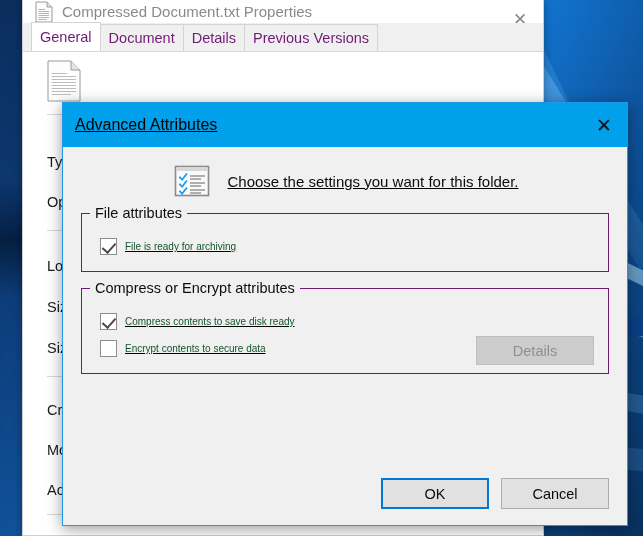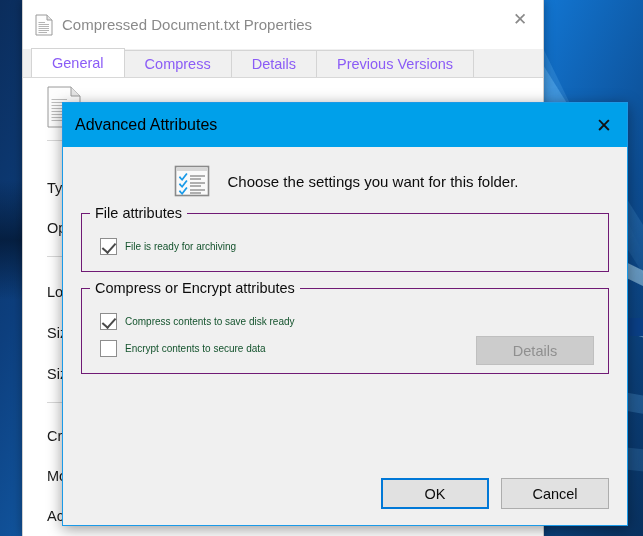--- a/index.html
+++ b/index.html
@@ -47,21 +47,21 @@
   
   #props-window {
     position: absolute;
     left: 22px; top: 0; width: 522px; height: 536px;
     background: #ffffff;
     border: 1px solid #cfcfcf;
     border-top: none;
     box-shadow: 0 0 10px rgba(0,0,0,0.35);
   }
   #props-titlebar {
-    height: 49px;
+    height: 23px;
     background: #ffffff;
     display: flex; align-items: center;
     padding-left: 12px;
     position: relative;
   }
   #props-title-text {
     font-size: 15px;
     color: #8a8a8a;
     margin-left: 9px;
     white-space: nowrap;
@@ -75,24 +75,24 @@
   #props-tabstrip {
     height: 29px;
     background: #f0f0f0;
     border-bottom: 1px solid #d8d8d8;
     display: flex; align-items: flex-end;
     padding-left: 8px;
     position: relative;
   }
   .tab {
     height: 27px;
-    padding: 0 20px;
-    display: flex; align-items: center;
-    font-size: 14.5px;
-    color: #8b5cf6;
+    padding: 0 8px;
+    display: flex; align-items: center;
+    font-size: 14.5px;
+    color: #701a75;
     background: #f0f0f0;
     border: 1px solid #d4d4d4;
     border-bottom: none;
     margin-right: -1px;
     white-space: nowrap;
   }
   .tab.active {
     background: #ffffff;
     border-color: #d4d4d4;
     height: 29px;
@@ -121,20 +121,21 @@
   }
 
   
   #adv-dialog {
     position: absolute;
     left: 62px; top: 102px;
     width: 566px; height: 424px;
     background: #f0f0f0;
     border: 1px solid #1a9ae8;
     box-shadow: 0 3px 14px rgba(0,0,0,0.40);
+    text-decoration: underline;
   }
   #adv-titlebar {
     height: 44px;
     background: #00a0ea;
     display: flex; align-items: center;
     position: relative;
   }
   #adv-title-text {
     font-size: 16px;
     color: #000000;
@@ -272,21 +273,21 @@
           <line x1="3.5" y1="18.5" x2="12" y2="18.5"></line>
         </g>
       </svg>
     </span>
     <span id="props-title-text">Compressed Document.txt Properties</span>
     <div id="props-close">✕</div>
   </div>
 
   <div id="props-tabstrip">
     <div class="tab active">General</div>
-    <div class="tab">Compress</div>
+    <div class="tab">Document</div>
     <div class="tab">Details</div>
     <div class="tab">Previous Versions</div>
   </div>
 
   <div id="props-body">
     <span id="props-fileicon">
       <svg class="doc-icon-lg" viewBox="0 0 34 42">
         <path d="M1 1 h23 l9 9 v31 h-32 z" fill="#fdfdfd" stroke="#9a9a9a" stroke-width="1"></path>
         <path d="M24 1 v9 h9" fill="#e6e6e6" stroke="#9a9a9a" stroke-width="1"></path>
         <g stroke="#bdbdbd" stroke-width="1">

